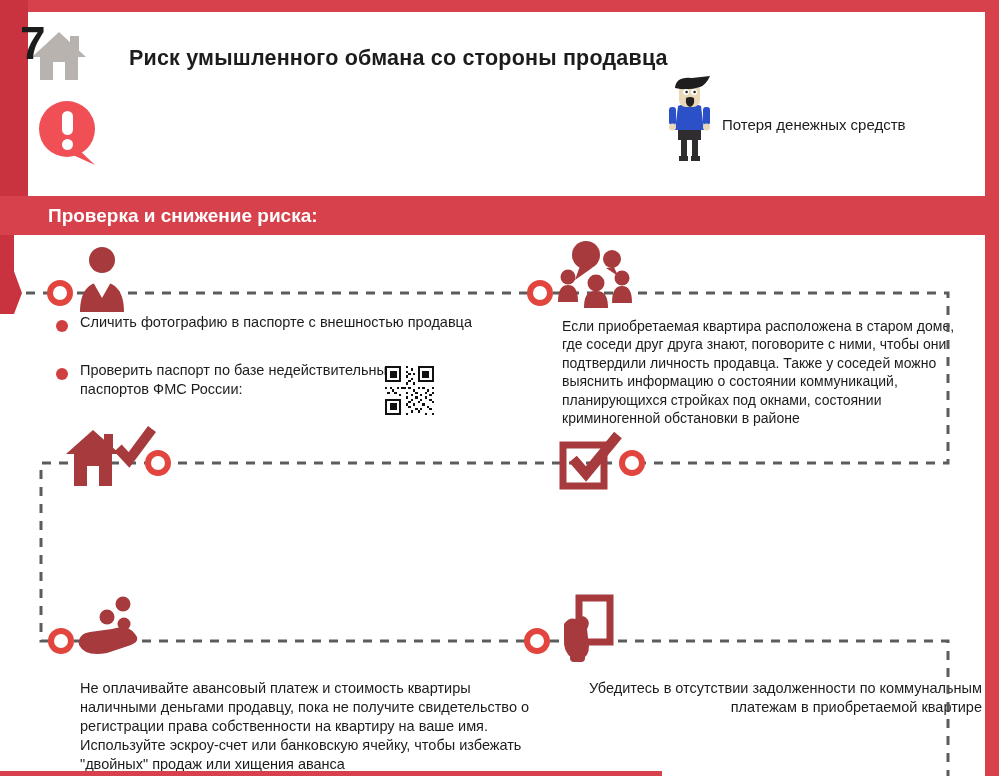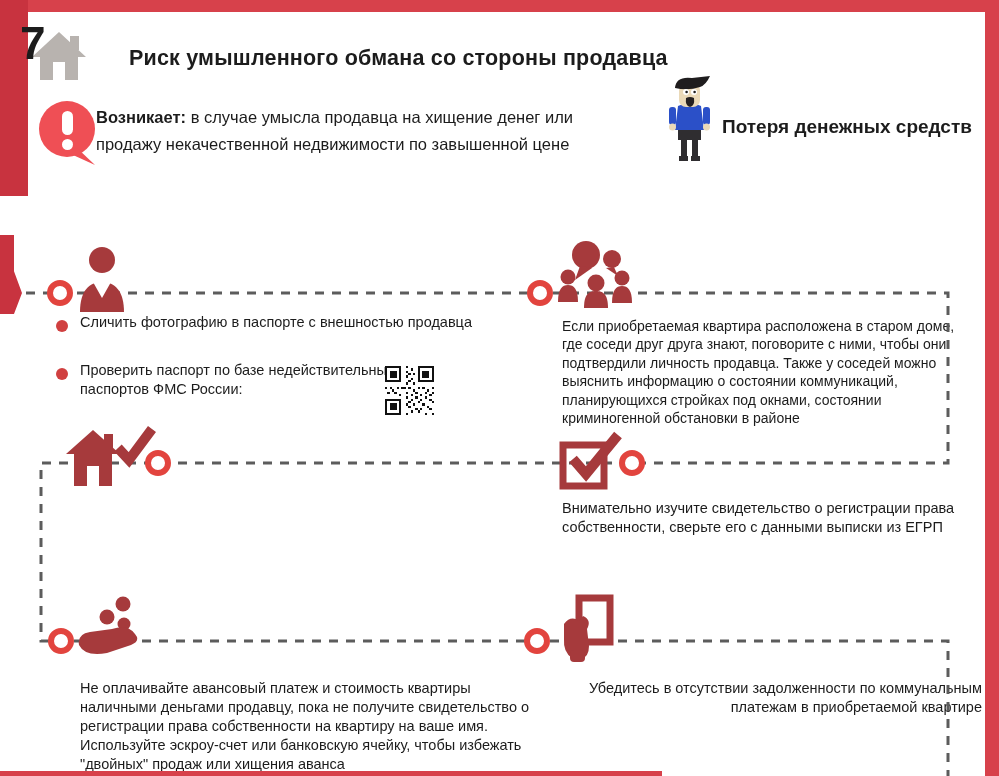--- a/index.html
+++ b/index.html
@@ -8,37 +8,40 @@
   .abs{position:absolute;}
   .red{background:#d7414b;}
   .darkred{background:#c8333f;}
   .card{background:#fff;border-radius:24px;}
   .content{background:#fff;border-top-right-radius:24px;}
   .band-text{color:#fff;font-weight:bold;font-size:19px;line-height:39px;padding-left:48px;}
   .title{font-size:21.5px;font-weight:bold;letter-spacing:.2px;}
   .num{font-size:46px;font-weight:800;line-height:1;z-index:3;}
   .intro{font-size:16.5px;line-height:27px;}
   .intro b{font-weight:bold;}
-  .loss{font-size:19px;font-weight:bold;}
+  .loss{font-size:15px;}
   .para{font-size:14.5px;line-height:19px;}
   .para-sm{font-size:14px;line-height:18.4px;}
   .bullet-dot{width:12px;height:12px;border-radius:50%;background:#d04040;}
   .ring{width:14px;height:14px;border:6px solid #e2443e;border-radius:50%;background:#fff;z-index:4;}
   .ic{color:#a63a3c;z-index:3;}
   svg{display:block;}
 </style>
 </head>
 <body>
 
 <div class="canvas">
 
   <div class="abs red" style="left:0;top:0;width:999px;height:12px;"></div>
   <div class="abs darkred" style="left:0;top:0;width:28px;height:196px;"></div>
   <div class="abs red" style="left:985px;top:0;width:14px;height:776px;"></div>
 
+  <div class="abs red" style="left:0;top:196px;width:999px;height:39px;">
+    <div class="band-text">Проверка и снижение риска:</div>
+  </div>
 
   <div class="abs card" style="left:28px;top:12px;width:957px;height:178px;"></div>
 
   <div class="abs content" style="left:14px;top:235px;width:971px;height:541px;"></div>
 
   <div class="abs" style="left:0;top:235px;width:22px;height:79px;background:#c8333f;clip-path:polygon(0 0,63.6% 0,63.6% 46%,100% 73.5%,63.6% 100%,0 100%);z-index:3;"></div>
 
   <div class="abs ic" style="left:30px;top:30px;color:#b8b3af;z-index:1;">
     <svg width="58" height="52" viewBox="0 0 58 52">
       <rect x="40" y="6" width="9" height="14" fill="currentColor"></rect>
@@ -49,23 +52,20 @@
   <div class="abs num" style="left:20px;top:20px;">7</div>
   <div class="abs title" style="left:84px;top:46px;width:640px;margin-left:45px;">Риск умышленного обмана со стороны продавца</div>
 
   <div class="abs" style="left:35px;top:98px;z-index:2;">
     <svg width="66" height="76" viewBox="0 0 66 76">
       <circle cx="32" cy="31" r="28" fill="#ef4f55"></circle>
       <path d="M42 50 L60 67 L38 57 Z" fill="#ef4f55"></path>
       <rect x="27" y="13" width="11" height="24" rx="5.5" fill="#fff"></rect>
       <circle cx="32.5" cy="46.5" r="5.5" fill="#fff"></circle>
     </svg>
-  </div>
-  <div class="abs intro" style="left:96px;top:104px;width:505px;">
-    <b>Возникает:</b><span> в случае умысла продавца на хищение денег или продажу некачественной недвижимости по завышенной цене</span>
   </div>
 
   <div class="abs" style="left:664px;top:76px;">
     <svg width="52" height="88" viewBox="0 0 52 88">
       <rect x="17" y="60" width="6" height="24" fill="#2f2d30"></rect>
       <rect x="28" y="60" width="6" height="24" fill="#2f2d30"></rect>
       <rect x="15" y="80" width="9" height="5" fill="#2f2d30"></rect>
       <rect x="27" y="80" width="9" height="5" fill="#2f2d30"></rect>
       <rect x="14" y="50" width="23" height="14" fill="#2f2d30"></rect>
       <path d="M14 30 Q26 24 37 30 L40 54 H11 Z" fill="#2b50c8"></path>
@@ -140,21 +140,20 @@
       <path d="M52 22 L63 34 L86 3" fill="none" stroke="currentColor" stroke-width="10"></path>
     </svg>
   </div>
 
   <div class="abs ic" style="left:558px;top:430px;">
     <svg width="72" height="60" viewBox="0 0 72 60">
       <rect x="5" y="15" width="41" height="41" fill="none" stroke="currentColor" stroke-width="7"></rect>
       <path d="M15 29 L28 44 L60 5" fill="none" stroke="currentColor" stroke-width="10"></path>
     </svg>
   </div>
-  <div class="abs para" style="left:562px;top:499px;width:420px;">Внимательно изучите свидетельство о регистрации права собственности, сверьте его с данными выписки из ЕГРП</div>
 
   <div class="abs ic" style="left:74px;top:596px;">
     <svg width="70" height="60" viewBox="0 0 70 60">
       <circle cx="49" cy="8" r="7.5" fill="currentColor"></circle>
       <circle cx="33" cy="21" r="7.5" fill="currentColor"></circle>
       <circle cx="50" cy="28" r="6.5" fill="currentColor"></circle>
       <path d="M5 49 Q3 38 16 36 L38 33 Q54 28 61 38 Q67 45 57 49 L33 57 Q11 61 5 49 Z" fill="currentColor"></path>
       <path d="M40 44 Q52 48 62 40 L64 46 Q54 54 40 50 Z" fill="#fff" opacity="0"></path>
     </svg>
   </div>

